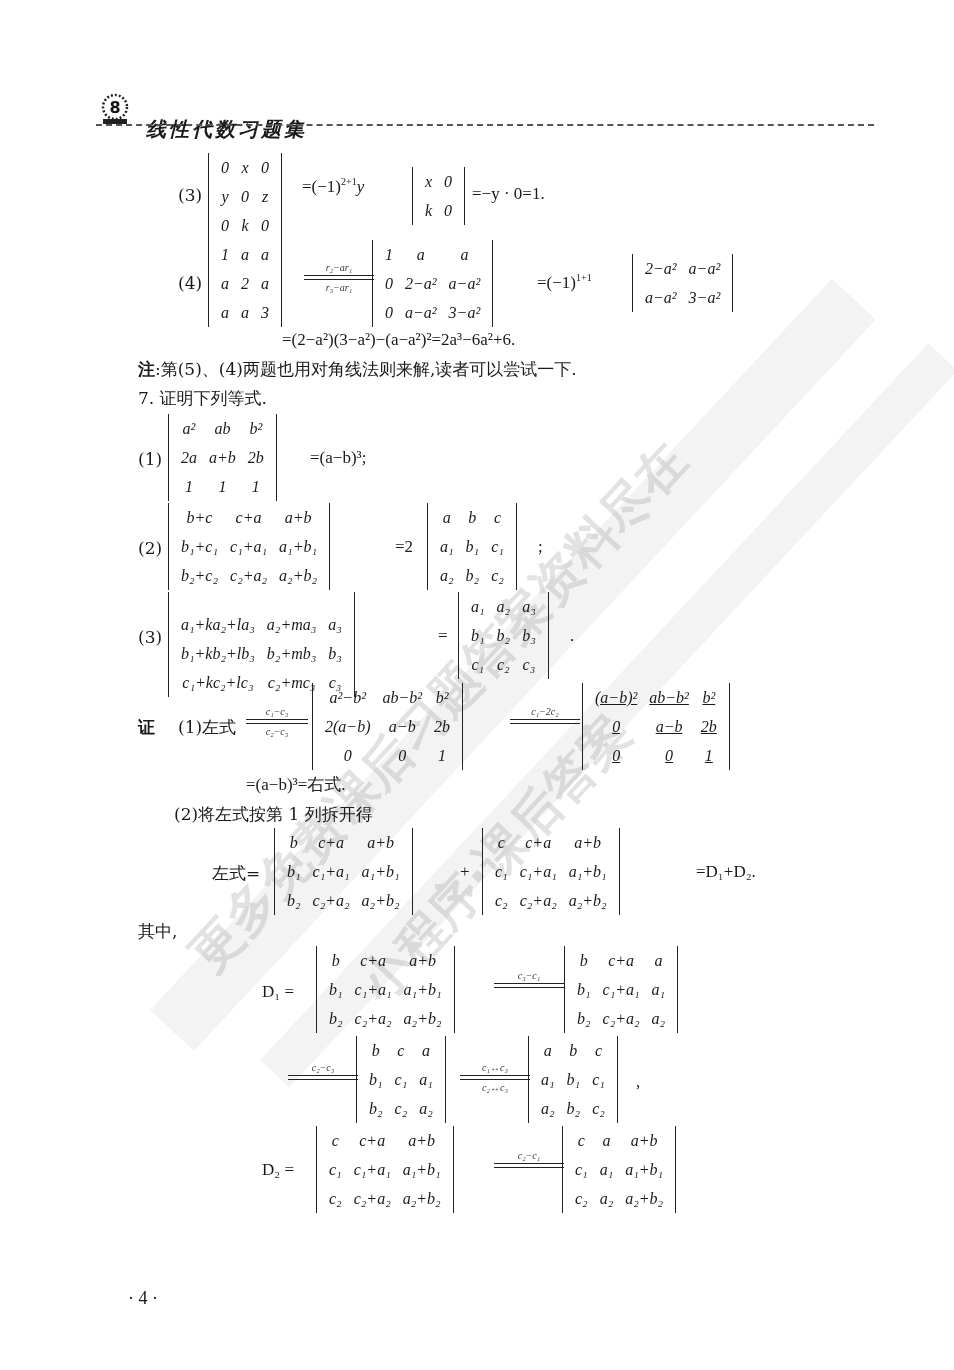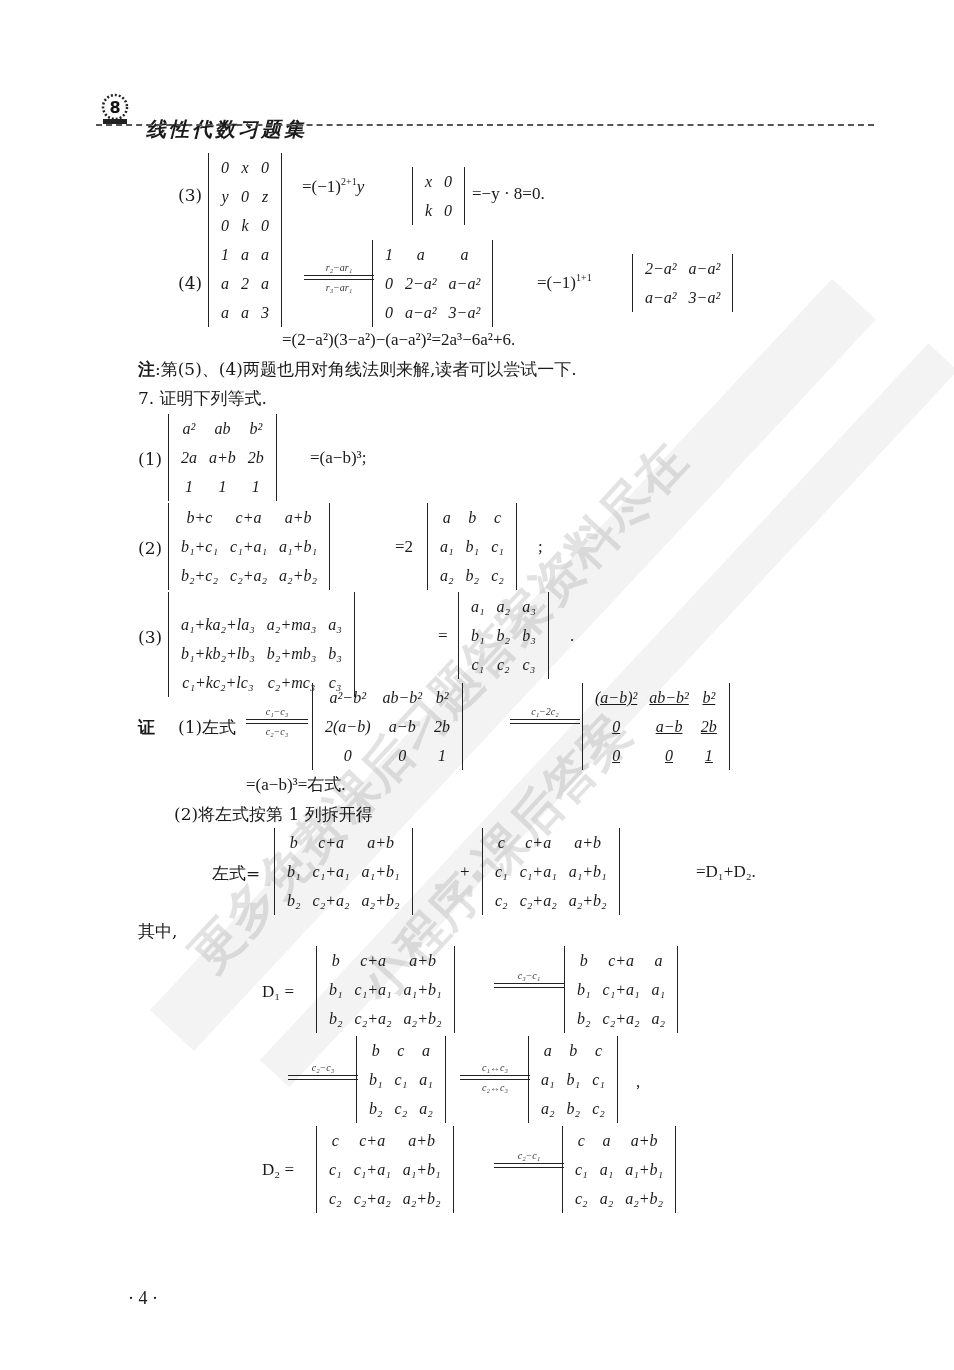--- a/index.html
+++ b/index.html
@@ -70,21 +70,21 @@
 <div class="det" style="left:412px;top:167px;" id="d_p63m">
     <div class="bar"></div>
     <div class="grid" style="grid-template-columns: repeat(2, auto);">
       <div class="cell">x</div>
       <div class="cell">0</div>
       <div class="cell">k</div>
       <div class="cell">0</div>
     </div>
     <div class="bar"></div>
   </div>
-<div class="op" style="left:472px;top:184px;">=−y · 8=0.</div>
+<div class="op" style="left:472px;top:184px;">=−y · 0=1.</div>
 
 <div class="line" style="left:178px;top:272px;">(4)</div>
 <div class="det" style="left:208px;top:240px;" id="d_p64">
     <div class="bar"></div>
     <div class="grid" style="grid-template-columns: repeat(3, auto);">
       <div class="cell">1</div>
       <div class="cell">a</div>
       <div class="cell">a</div>
       <div class="cell">a</div>
       <div class="cell">2</div>

